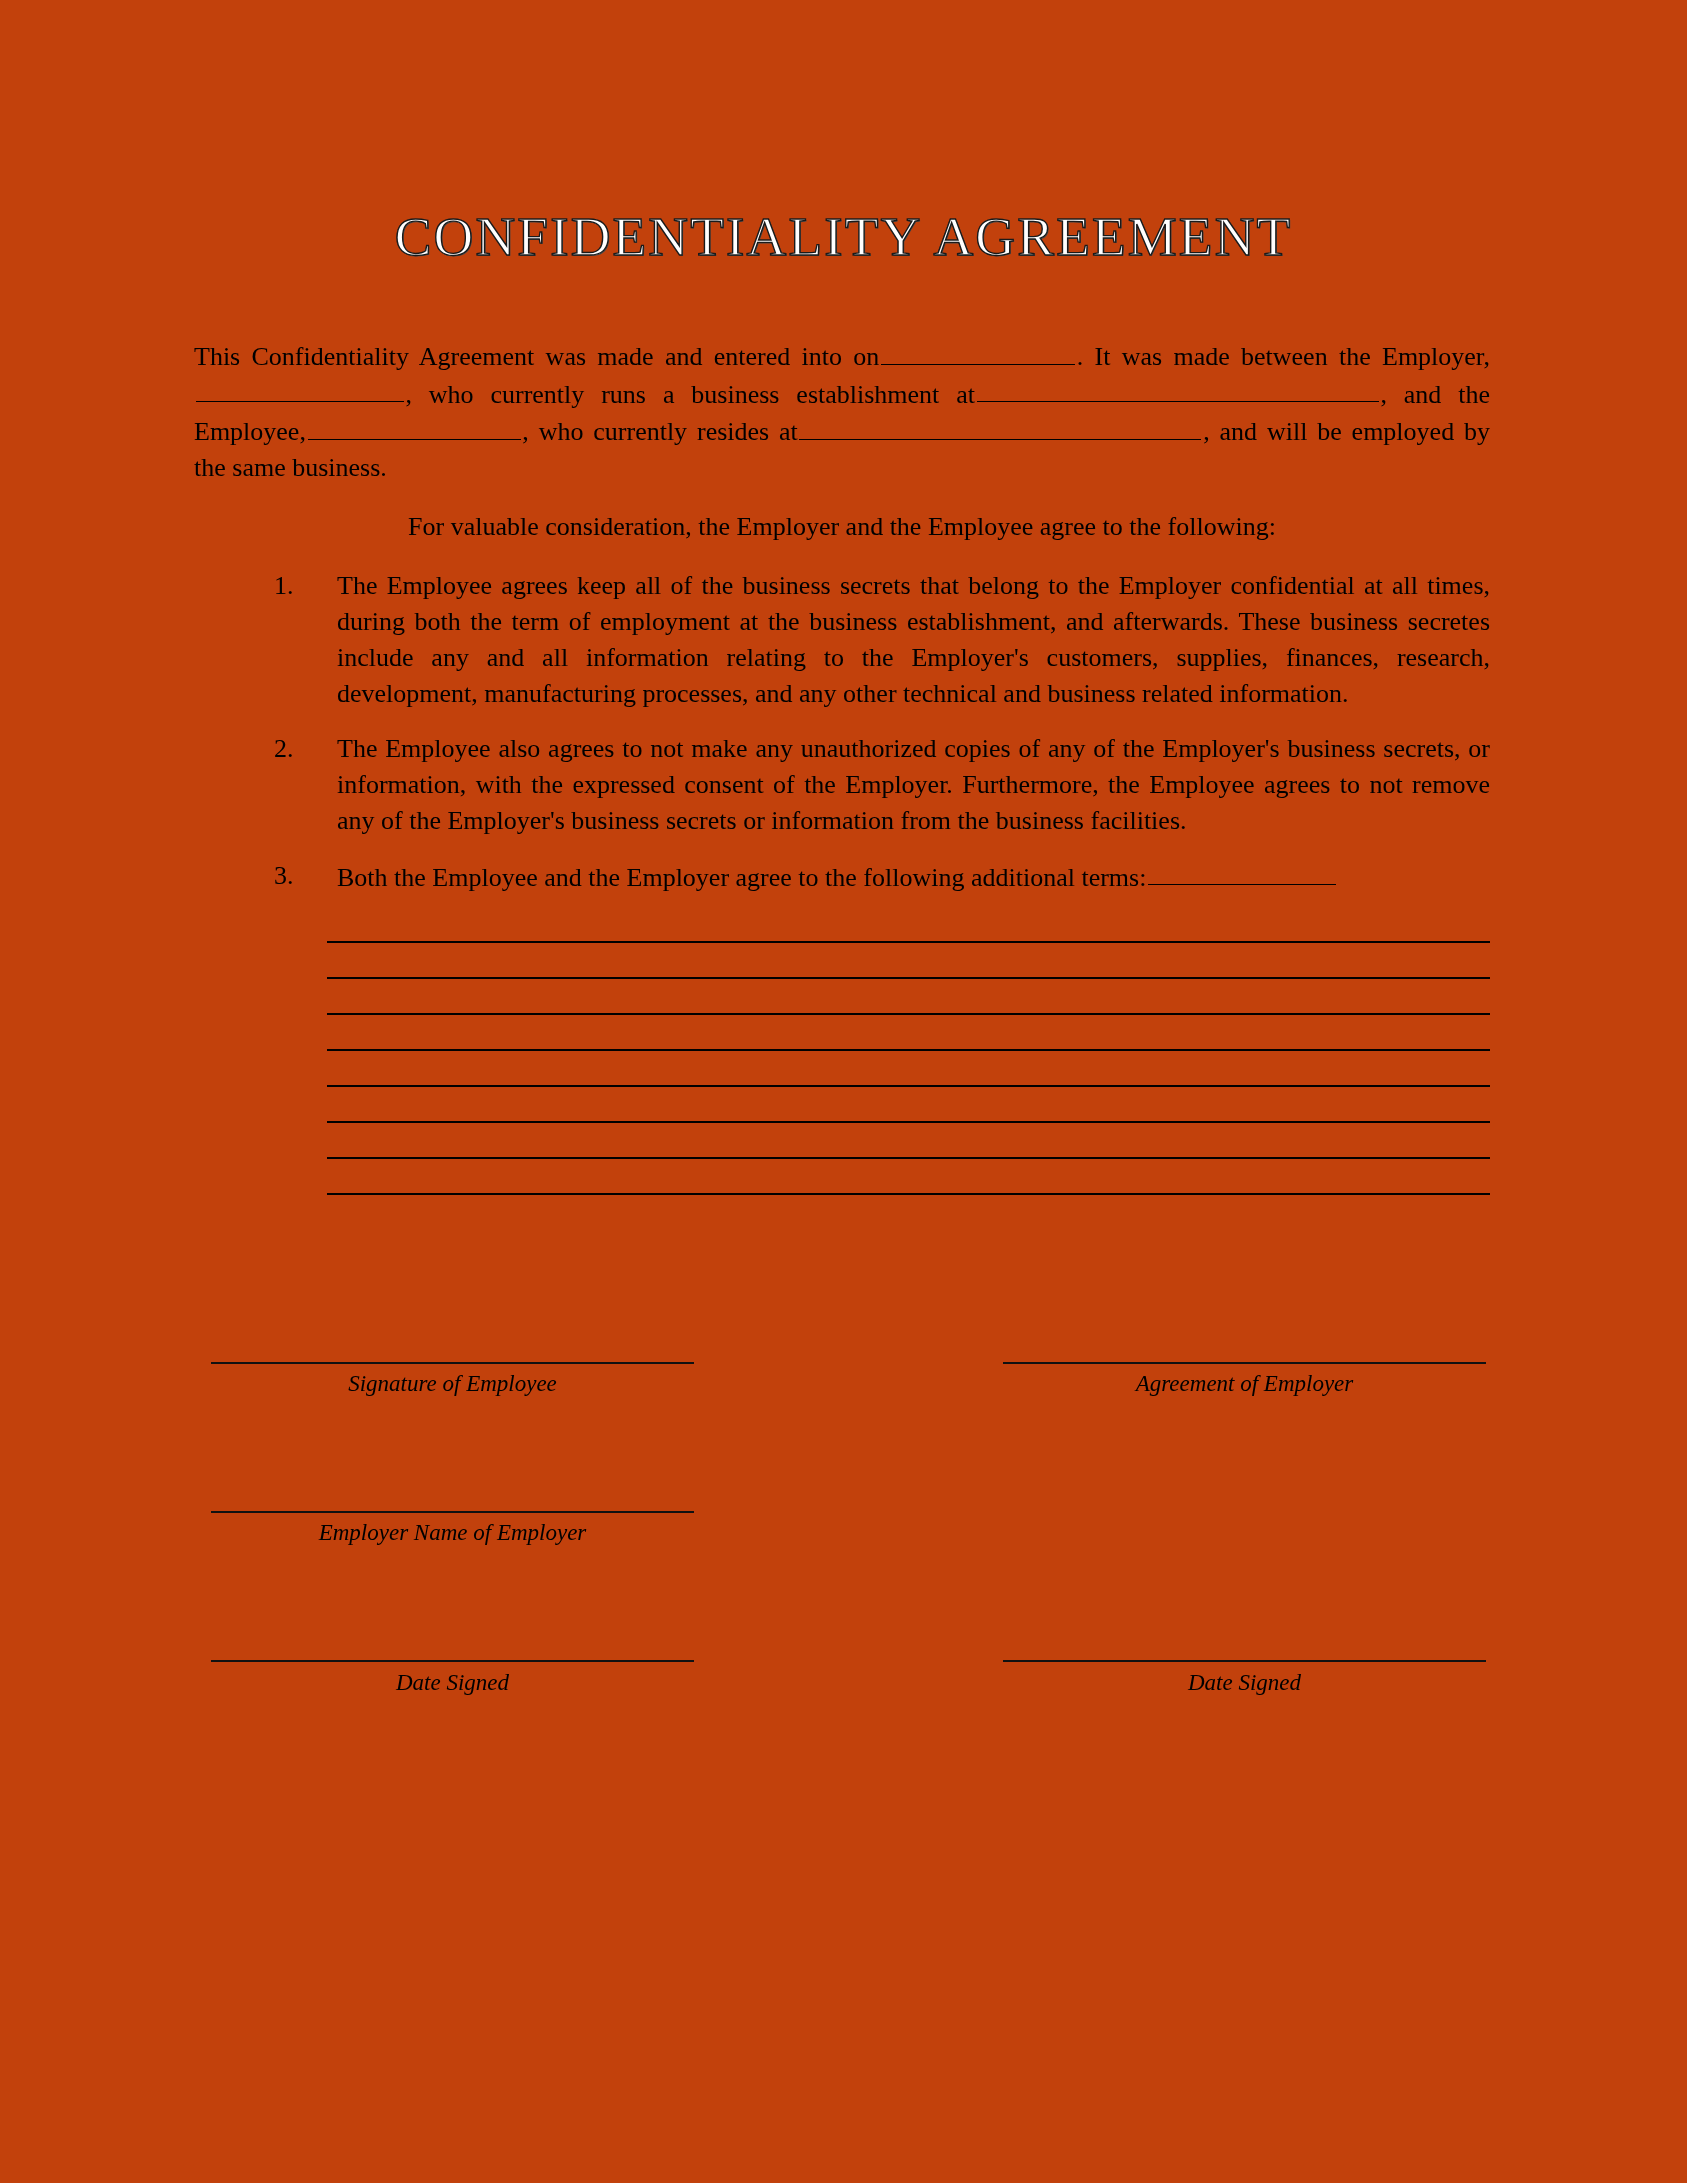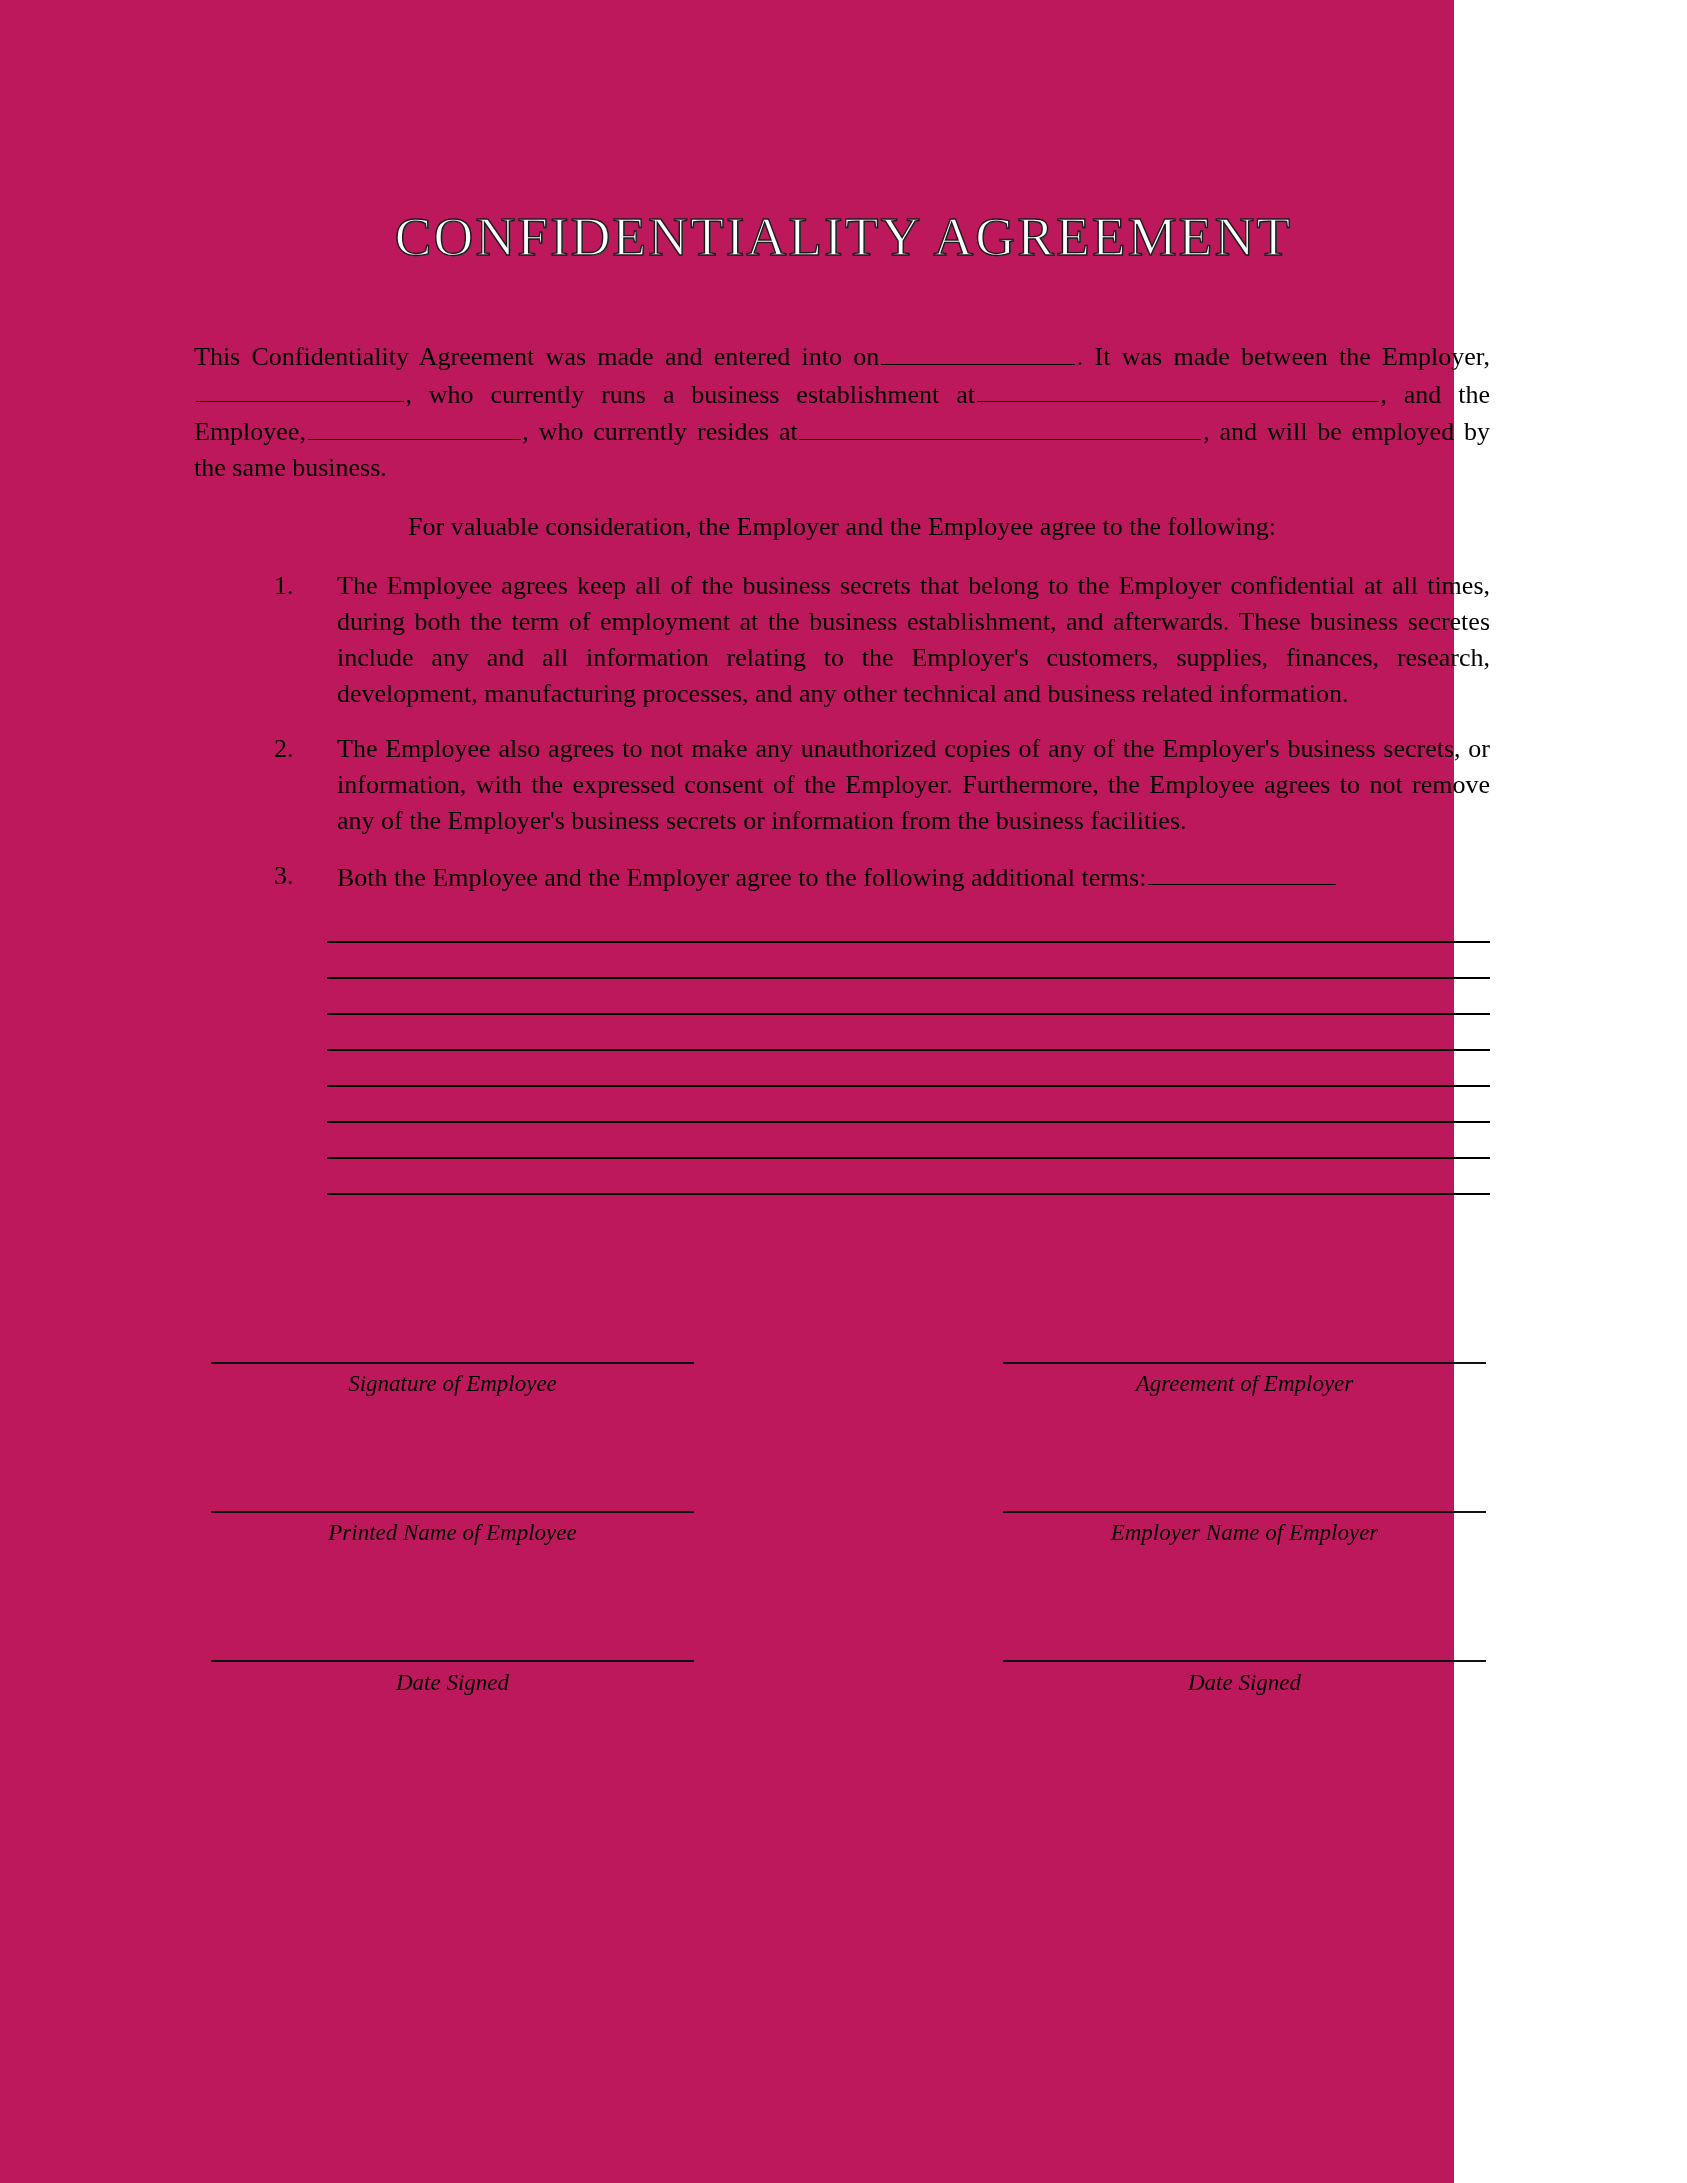--- a/index.html
+++ b/index.html
@@ -11,23 +11,23 @@
   body {
     width: 1687px;
     height: 2184px;
     font-family: "Liberation Serif", "DejaVu Serif", serif;
     color: #000000;
     -webkit-font-smoothing: antialiased;
   }
 
   .page {
     position: relative;
-    width: 1454px;
+    width: 1687px;
     height: 2184px;
-    background: #be185d;
+    background: #c2410c;
     box-sizing: border-box;
   }
 
   
   .doc-title {
     position: absolute;
     left: 0;
     top: 171px;
     width: 1687px;
     text-align: center;
@@ -209,24 +209,20 @@
       </div>
       <div class="sig-cell">
         <div class="sig-line"></div>
         <div class="sig-label">Agreement of Employer</div>
       </div>
     </div>
 
     <div class="sig-row">
       <div class="sig-cell">
         <div class="sig-line"></div>
-        <div class="sig-label">Printed Name of Employee</div>
-      </div>
-      <div class="sig-cell">
-        <div class="sig-line"></div>
         <div class="sig-label">Employer Name of Employer</div>
       </div>
     </div>
 
     <div class="sig-row">
       <div class="sig-cell">
         <div class="sig-line"></div>
         <div class="sig-label">Date Signed</div>
       </div>
       <div class="sig-cell">

